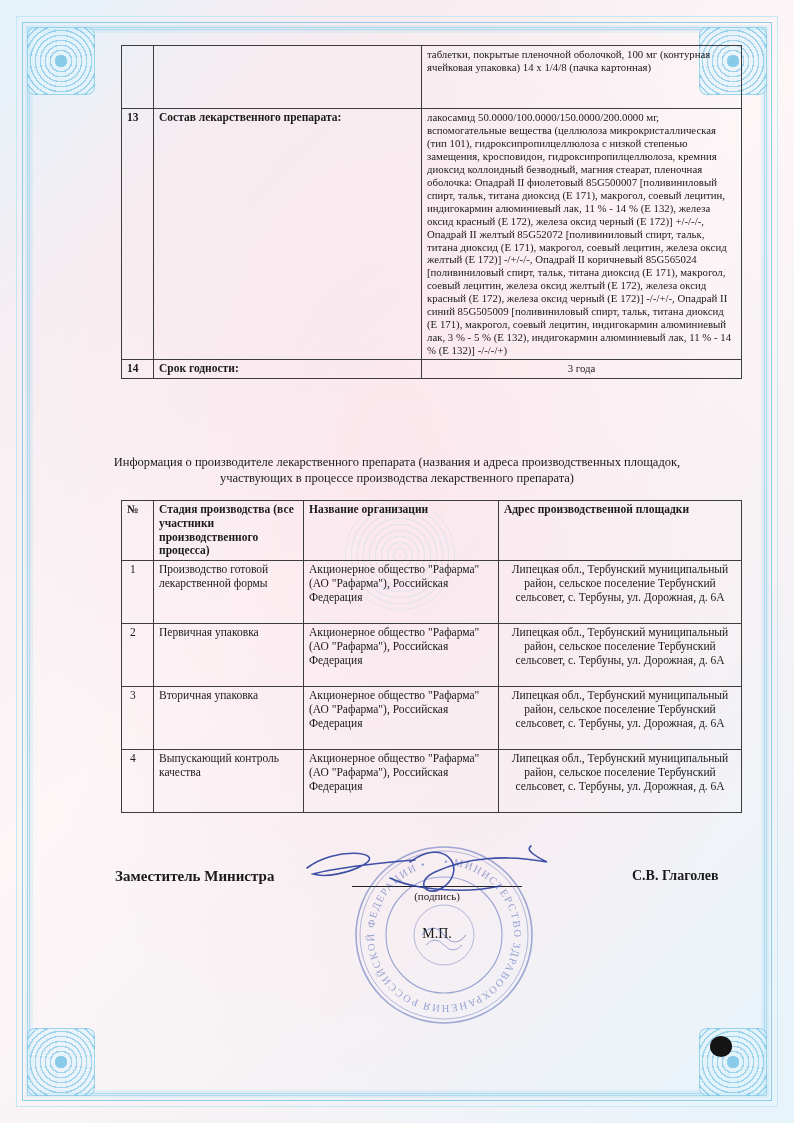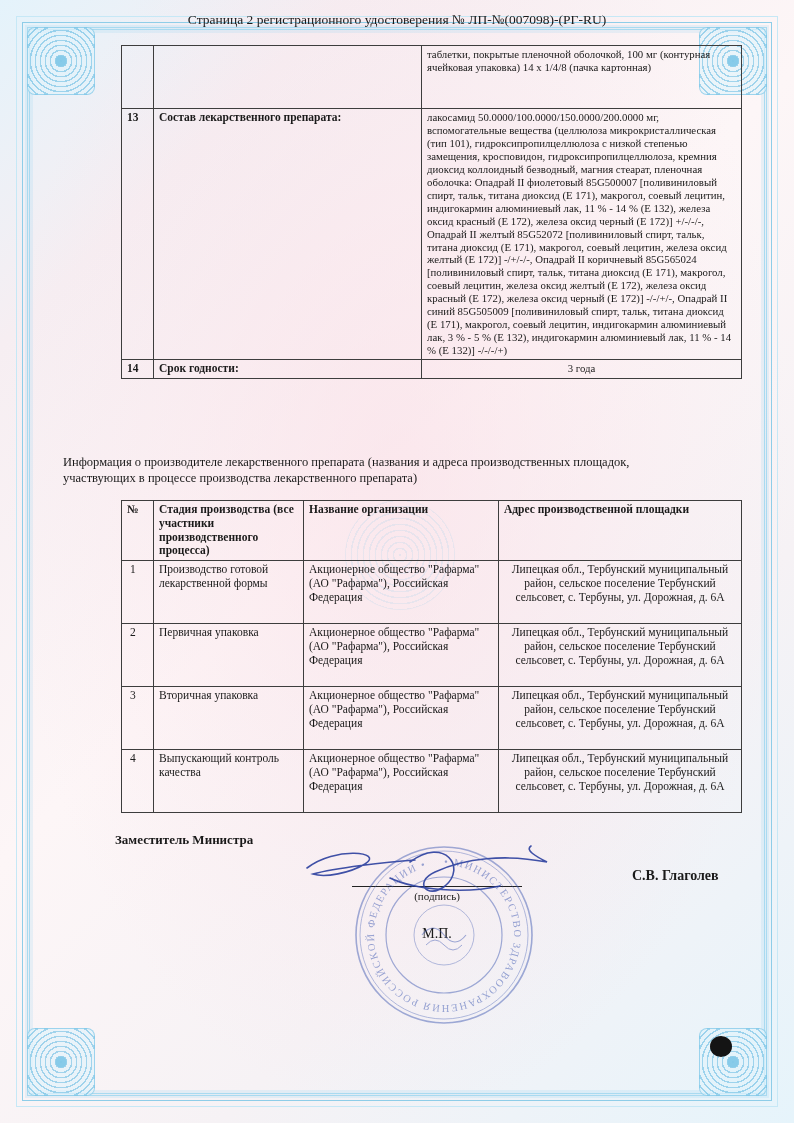--- a/index.html
+++ b/index.html
@@ -58,24 +58,24 @@
   .tbl1 td.val{font-size:10.8px;line-height:1.2;}
   .tbl1 tr.cont td{height:58px;}
   .tbl1 td.center{text-align:center;}
   .tbl2{top:500px;}
   .tbl2 .c-num{width:32px;} .tbl2 .c-stage{width:150px;} .tbl2 .c-org{width:195px;} .tbl2 .c-addr{width:243px;}
   .tbl2 th{font-weight:bold;text-align:left;font-size:12px;line-height:1.25;}
   .tbl2 td{font-size:12px;line-height:1.3;height:58px;}
   .tbl2 td.addr{text-align:center;}
   .tbl2 td.numcell{text-align:left;padding-left:8px;}
   .caption{
-    position:absolute;top:455px;left:63px;width:640px;
-    font-size:12.5px;line-height:1.25;margin:0;
+    position:absolute;top:455px;left:77px;width:640px;
+    text-align:center;font-size:12.5px;line-height:1.25;margin:0;
   }
-  .sign-left{position:absolute;left:115px;top:832px;font-weight:bold;font-size:13px;}
+  .sign-left{position:absolute;left:115px;top:868px;font-weight:bold;font-size:15px;}
   .sign-right{position:absolute;left:632px;top:868px;font-weight:bold;font-size:14px;}
   .sign-line{position:absolute;left:352px;top:886px;width:170px;border-top:1px solid #222;}
   .sign-caption{position:absolute;left:352px;top:890px;width:170px;text-align:center;font-size:11px;}
   .seal-abbr{position:absolute;left:352px;top:926px;width:170px;text-align:center;font-size:14px;}
   .signature-svg{position:absolute;left:295px;top:838px;pointer-events:none;}
   .stamp-svg{position:absolute;left:352px;top:843px;pointer-events:none;opacity:0.85;}
   .punch-dot{position:absolute;left:710px;top:1036px;width:22px;height:21px;border-radius:50%;background:#141414;}
 </style>
 </head>
 <body>
@@ -83,21 +83,20 @@
 <div class="page">
 
   <div class="band"></div>
   <div class="frame"></div>
   <div class="corner tl"></div>
   <div class="corner tr"></div>
   <div class="corner bl"></div>
   <div class="corner br"></div>
   <div class="watermark"></div>
 
-  <div class="header">Страница 2 регистрационного удостоверения № ЛП-№(007098)-(РГ-RU)</div>
 
   <table class="tbl tbl1">
     <colgroup>
         <col class="c-num">
         <col class="c-label">
         <col class="c-value">
       </colgroup>
     <tbody>
         <tr class="cont">
       <td class="num"></td>

